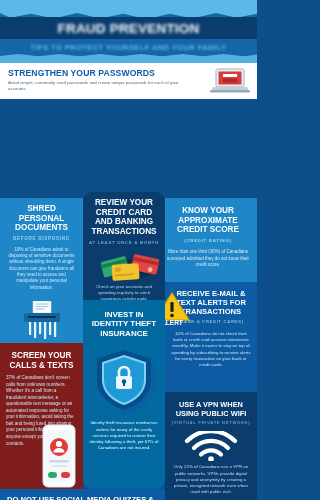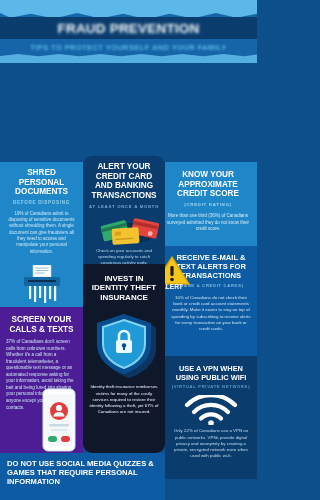--- a/index.html
+++ b/index.html
@@ -83,27 +83,27 @@
   #score .c-body { font-size: 4.5px; color: #d6edf9; margin-top: 6px; }
 
   
   #alerts { left: 165px; top: 183px; width: 92px; height: 110px; background: #0d5ca3; padding: 8px 6px 0 6px; }
   #alerts .c-title { font-size: 7.6px; }
   #alerts .c-sub { font-size: 4.1px; color: #86bde4; margin-top: 3px; }
   #alerts .c-body { font-size: 4.4px; color: #cde2f4; margin-top: 6px; }
   .alert-badge { position: absolute; left: -12px; top: 8px; width: 38px; height: 36px; }
 
   
-  #screen { left: 0; top: 244px; width: 83px; height: 146px; background: #4c1d95; padding: 8px 6px 0 6px; }
+  #screen { left: 0; top: 244px; width: 83px; height: 146px; background: #7f1d1d; padding: 8px 6px 0 6px; }
   #screen .c-title { font-size: 8.2px; }
   #screen .c-body { text-align: left; font-size: 4.6px; color: #cfe3f4; margin-top: 5px; }
   .phone-art { position: absolute; right: 4px; bottom: 0; width: 40px; height: 66px; }
 
   
-  #identity { left: 83px; top: 201px; width: 82px; height: 189px; background: #0f172a;
+  #identity { left: 83px; top: 201px; width: 82px; height: 189px; background: #0369a1;
               border-radius: 0 0 9px 9px; padding: 10px 6px 0 6px; }
   #identity .c-title { font-size: 8px; }
   .shield-wrap { position: relative; width: 100%; height: 68px; margin-top: 8px; }
   #identity .c-body { font-size: 4.4px; color: #eaf7fe; margin-top: 6px; }
 
   
   #vpn { left: 165px; top: 293px; width: 92px; height: 123px; background: #0a3d6e; padding: 9px 6px 0 6px; }
   #vpn .c-title { font-size: 7.4px; }
   #vpn .c-sub { font-size: 4.1px; color: #5f9cce; margin-top: 3px; }
   .wifi-art { position: relative; width: 100%; height: 30px; margin-top: 5px; }
@@ -119,20 +119,32 @@
 <div class="page">
 
   <div class="hero">
     <div class="hero-wave-top"></div>
     <div class="hero-band"></div>
     <div class="hero-title">FRAUD PREVENTION</div>
     <div class="hero-sub">TIPS TO PROTECT YOURSELF AND YOUR FAMILY</div>
     <div class="hero-wave-bot"></div>
   </div>
 
+  <div class="passwords">
+    <div class="pw-title">STRENGTHEN YOUR PASSWORDS</div>
+    <div class="pw-body">Avoid simple, commonly used passwords and create unique passwords for each of your accounts.</div>
+    <svg class="laptop" viewBox="0 0 40 28">
+      <rect x="6" y="2" width="28" height="18" rx="1.5" fill="#e8eef3" stroke="#9fb3c4" stroke-width="1"></rect>
+      <rect x="8.5" y="4.5" width="23" height="13" fill="#d93b3b"></rect>
+      <rect x="13" y="7" width="14" height="3" fill="#fff"></rect>
+      <rect x="13" y="11.5" width="14" height="4" fill="#b02a2a"></rect>
+      <rect x="2" y="20" width="36" height="3.5" rx="1.5" fill="#c3d0da"></rect>
+      <rect x="0" y="23" width="40" height="2.5" rx="1" fill="#94a8b8"></rect>
+    </svg>
+  </div>
 
   <div class="grid">
 
     <div class="card" id="shred">
       <div class="c-title">SHRED PERSONAL DOCUMENTS</div>
       <div class="c-sub">BEFORE DISPOSING</div>
       <div class="c-body">19% of Canadians admit to disposing of sensitive documents without shredding them. A single document can give fraudsters all they need to access and manipulate your personal information.</div>
       <svg class="shredder" viewBox="0 0 48 40">
         <rect x="15" y="0" width="18" height="12" fill="#ffffff" stroke="#bcd6e6" stroke-width="0.6"></rect>
         <rect x="17.5" y="2.5" width="13" height="1.1" fill="#9bc4dd"></rect>
@@ -143,21 +155,21 @@
         <rect x="11" y="21" width="2.2" height="13" fill="#eaf5fb"></rect>
         <rect x="16" y="21" width="2.2" height="16" fill="#eaf5fb"></rect>
         <rect x="21" y="21" width="2.2" height="12" fill="#eaf5fb"></rect>
         <rect x="26" y="21" width="2.2" height="17" fill="#eaf5fb"></rect>
         <rect x="31" y="21" width="2.2" height="13" fill="#eaf5fb"></rect>
         <rect x="36" y="21" width="2.2" height="15" fill="#eaf5fb"></rect>
       </svg>
     </div>
 
     <div class="card" id="review">
-      <div class="c-title">ALERT YOUR CREDIT CARD AND BANKING TRANSACTIONS</div>
+      <div class="c-title">REVIEW YOUR CREDIT CARD AND BANKING TRANSACTIONS</div>
       <div class="c-sub">AT LEAST ONCE A MONTH</div>
       <div class="cards-art">
         <svg viewBox="0 0 82 32" width="82" height="32">
           <ellipse cx="41" cy="20" rx="27" ry="10" fill="#072f52"></ellipse>
           <g transform="rotate(-14 30 18)">
             <rect x="14" y="9" width="26" height="16" rx="2" fill="#2eaa6e"></rect>
             <rect x="14" y="12" width="26" height="3.4" fill="#1c7a4e"></rect>
           </g>
           <g transform="rotate(12 55 16)">
             <rect x="44" y="7" width="26" height="16" rx="2" fill="#e2443f"></rect>

